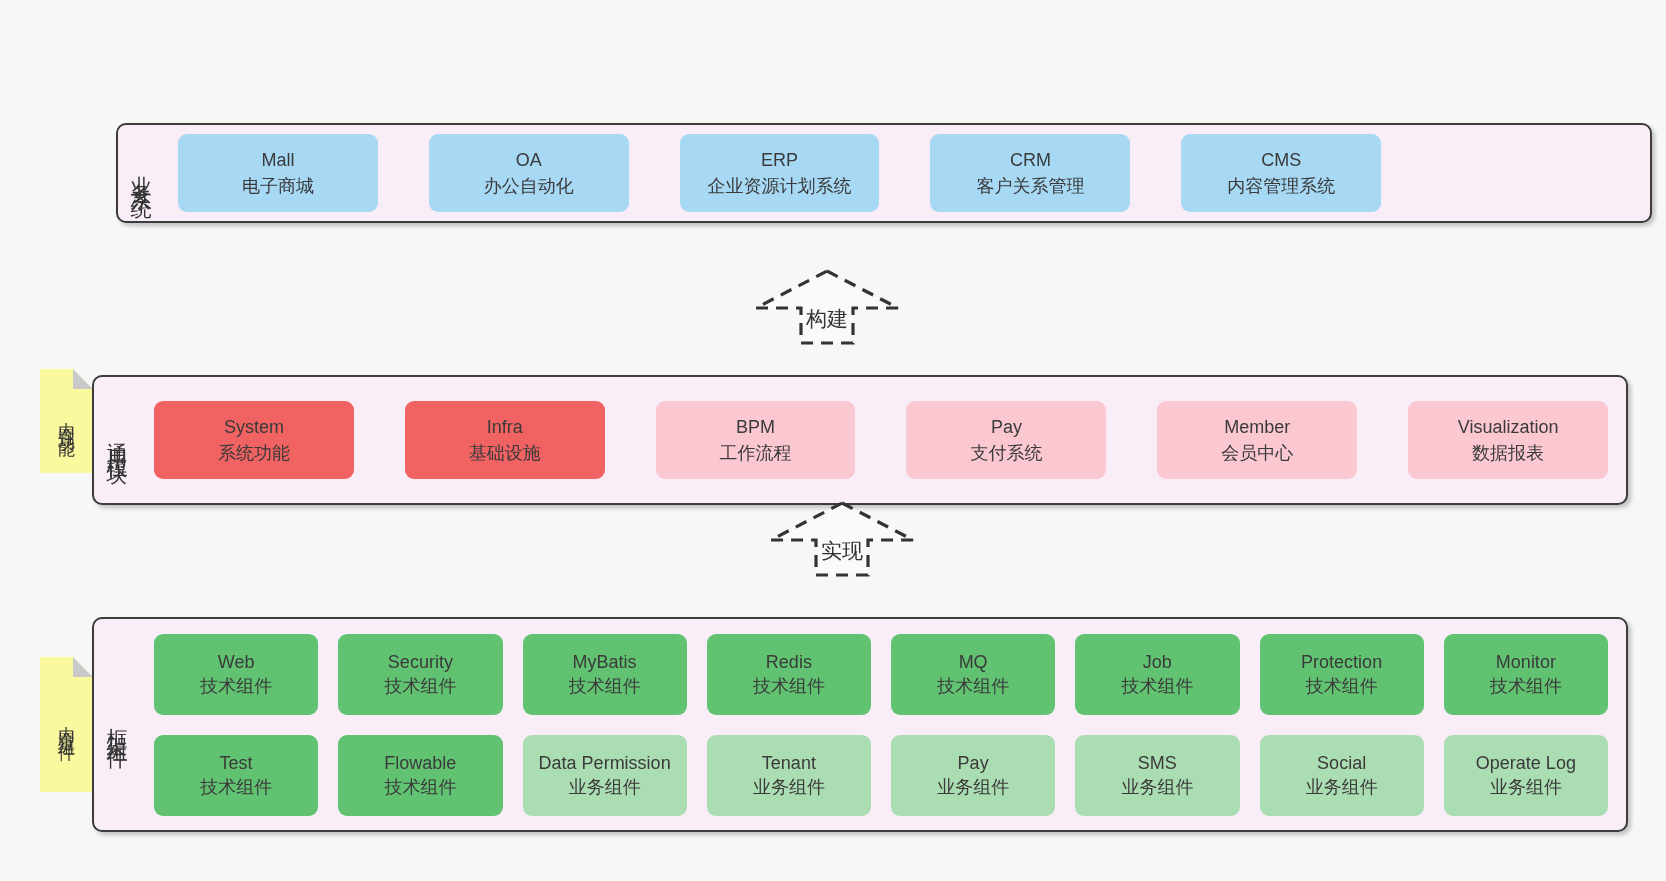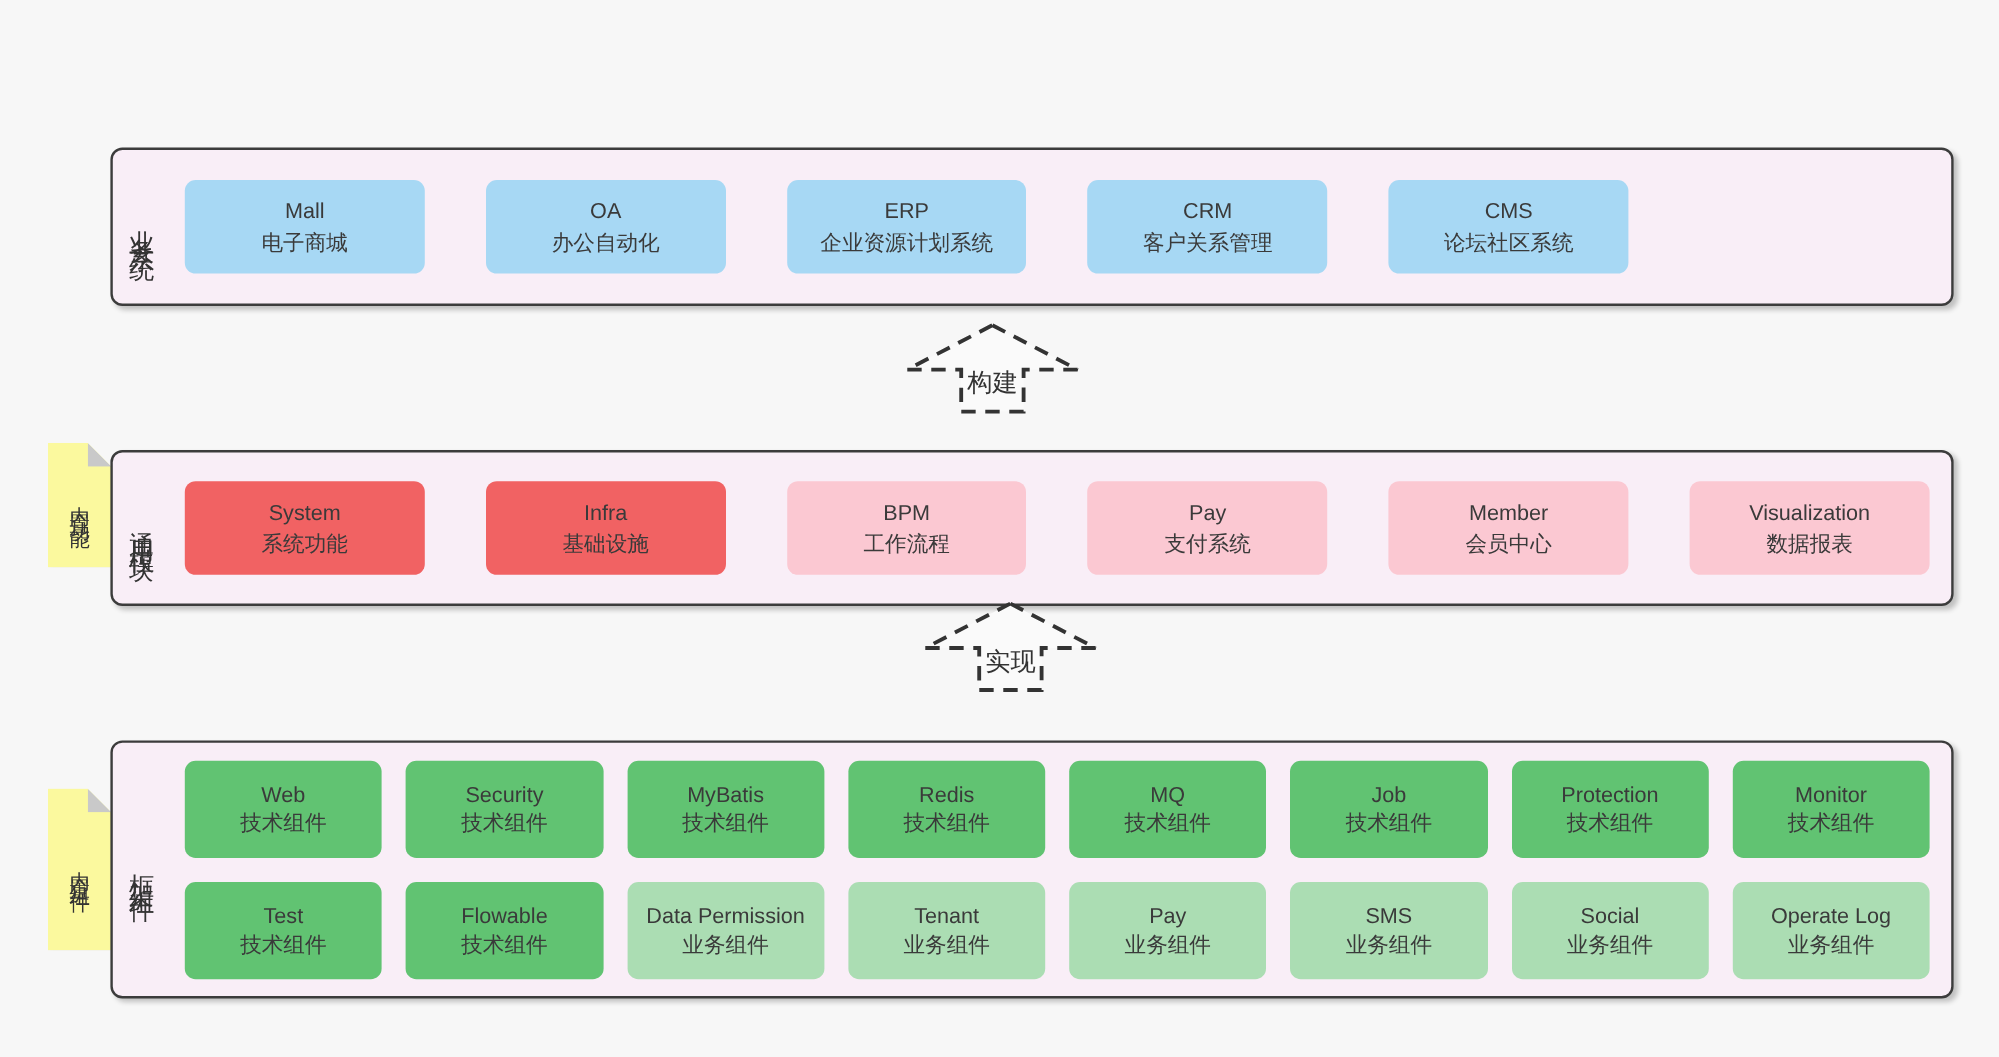--- a/index.html
+++ b/index.html
@@ -14,21 +14,21 @@
   
   .frame {
     position: absolute; left: 92px; width: 1536px; box-sizing: border-box;
     background: var(--section-bg, #f9eef7);
     border: 2px solid var(--section-border, #3c3c3c);
     border-radius: 10px;
     box-shadow: 3px 3px 4px rgba(0,0,0,0.22);
     display: flex; align-items: center;
     z-index: 1;
   }
-  .s1 { top: 123px; height: 132px; }
+  .s1 { top: 123px; height: 100px; margin-left: 24px; }
   .s2 { top: 375px; height: 130px; }
   .s3 { top: 617px; height: 215px; }
 
   .v-title {
     writing-mode: vertical-rl; text-orientation: upright;
     font-size: 21px; line-height: 1; letter-spacing: 7px;
     color: #333; margin-left: 13px; flex: 0 0 auto;
     white-space: nowrap;
   }
 
@@ -101,21 +101,21 @@
         <div class="box blue">
           <div class="box-name">ERP</div>
           <div class="box-desc">企业资源计划系统</div>
         </div>
         <div class="box blue">
           <div class="box-name">CRM</div>
           <div class="box-desc">客户关系管理</div>
         </div>
         <div class="box blue">
           <div class="box-name">CMS</div>
-          <div class="box-desc">论坛社区系统</div>
+          <div class="box-desc">内容管理系统</div>
         </div>
       </div>
   </section>
 
   <div class="arrow arrow1">
     <svg viewBox="0 0 150 78">
       <polygon points="75,3 146,40 101,40 101,75 49,75 49,40 4,40" fill="#fafafa" stroke="#333" stroke-width="3.2" stroke-dasharray="12 8"></polygon>
     </svg>
     <span class="arrow-label">构建</span>
   </div>

